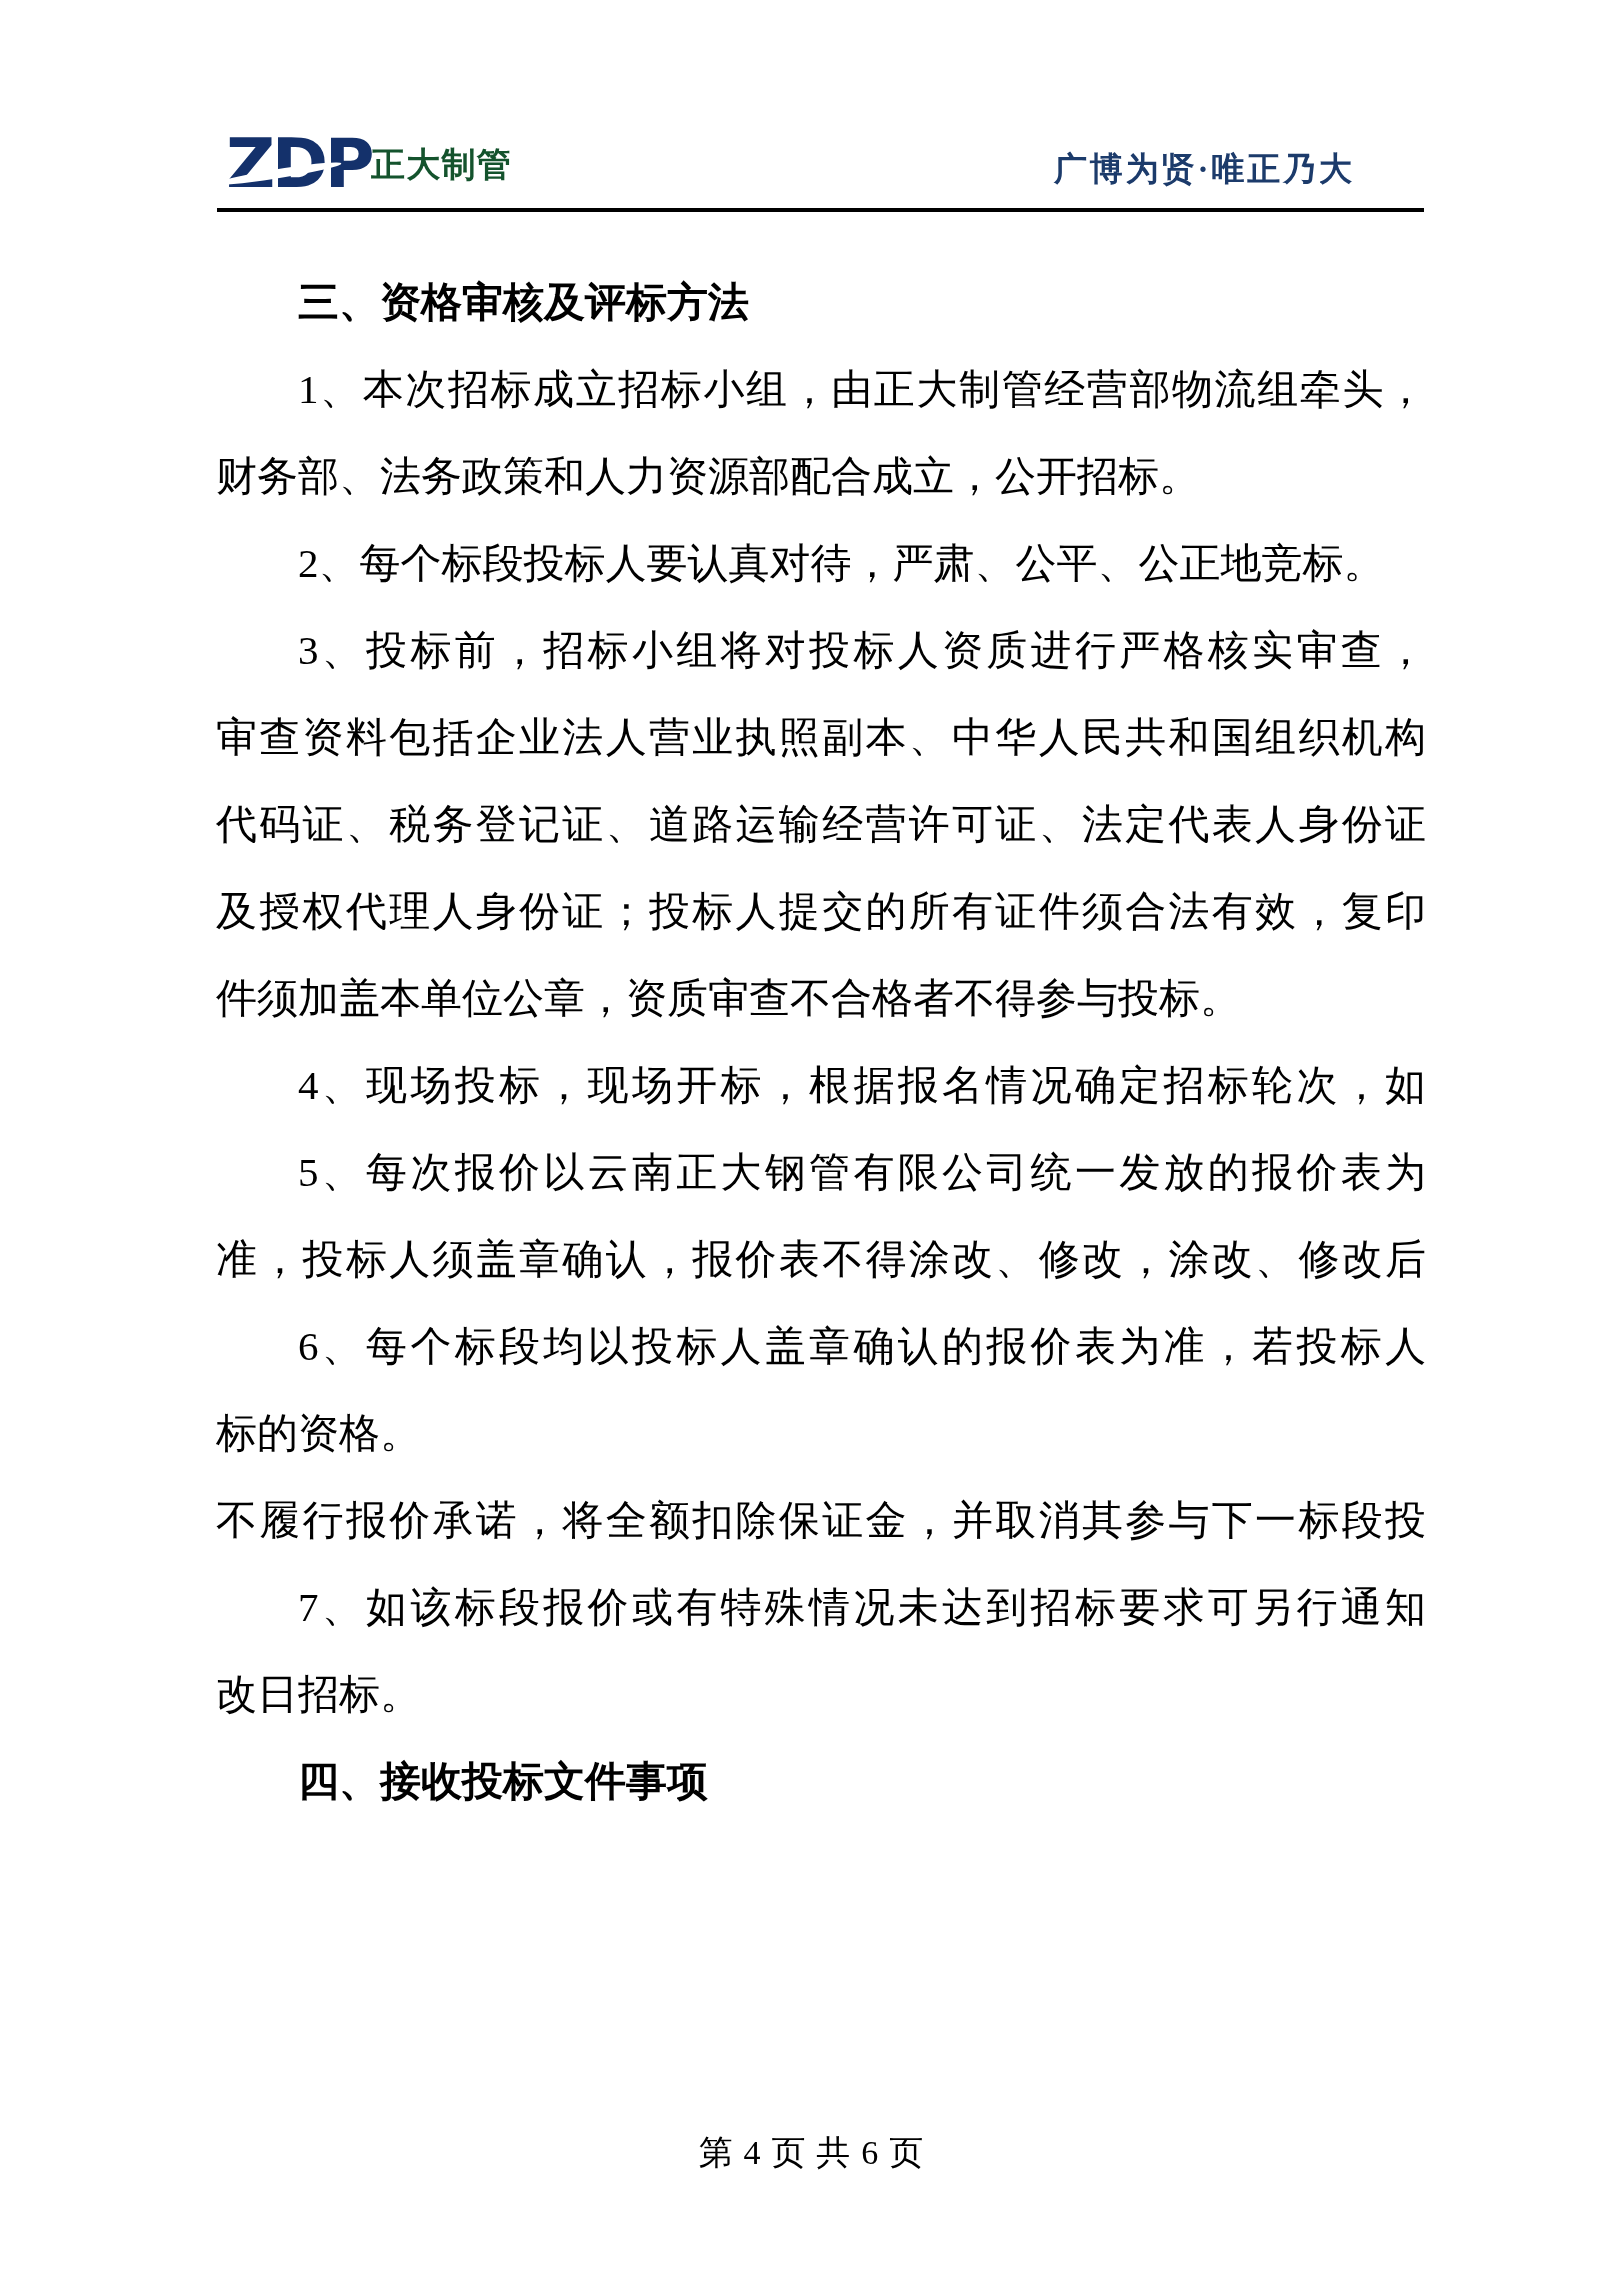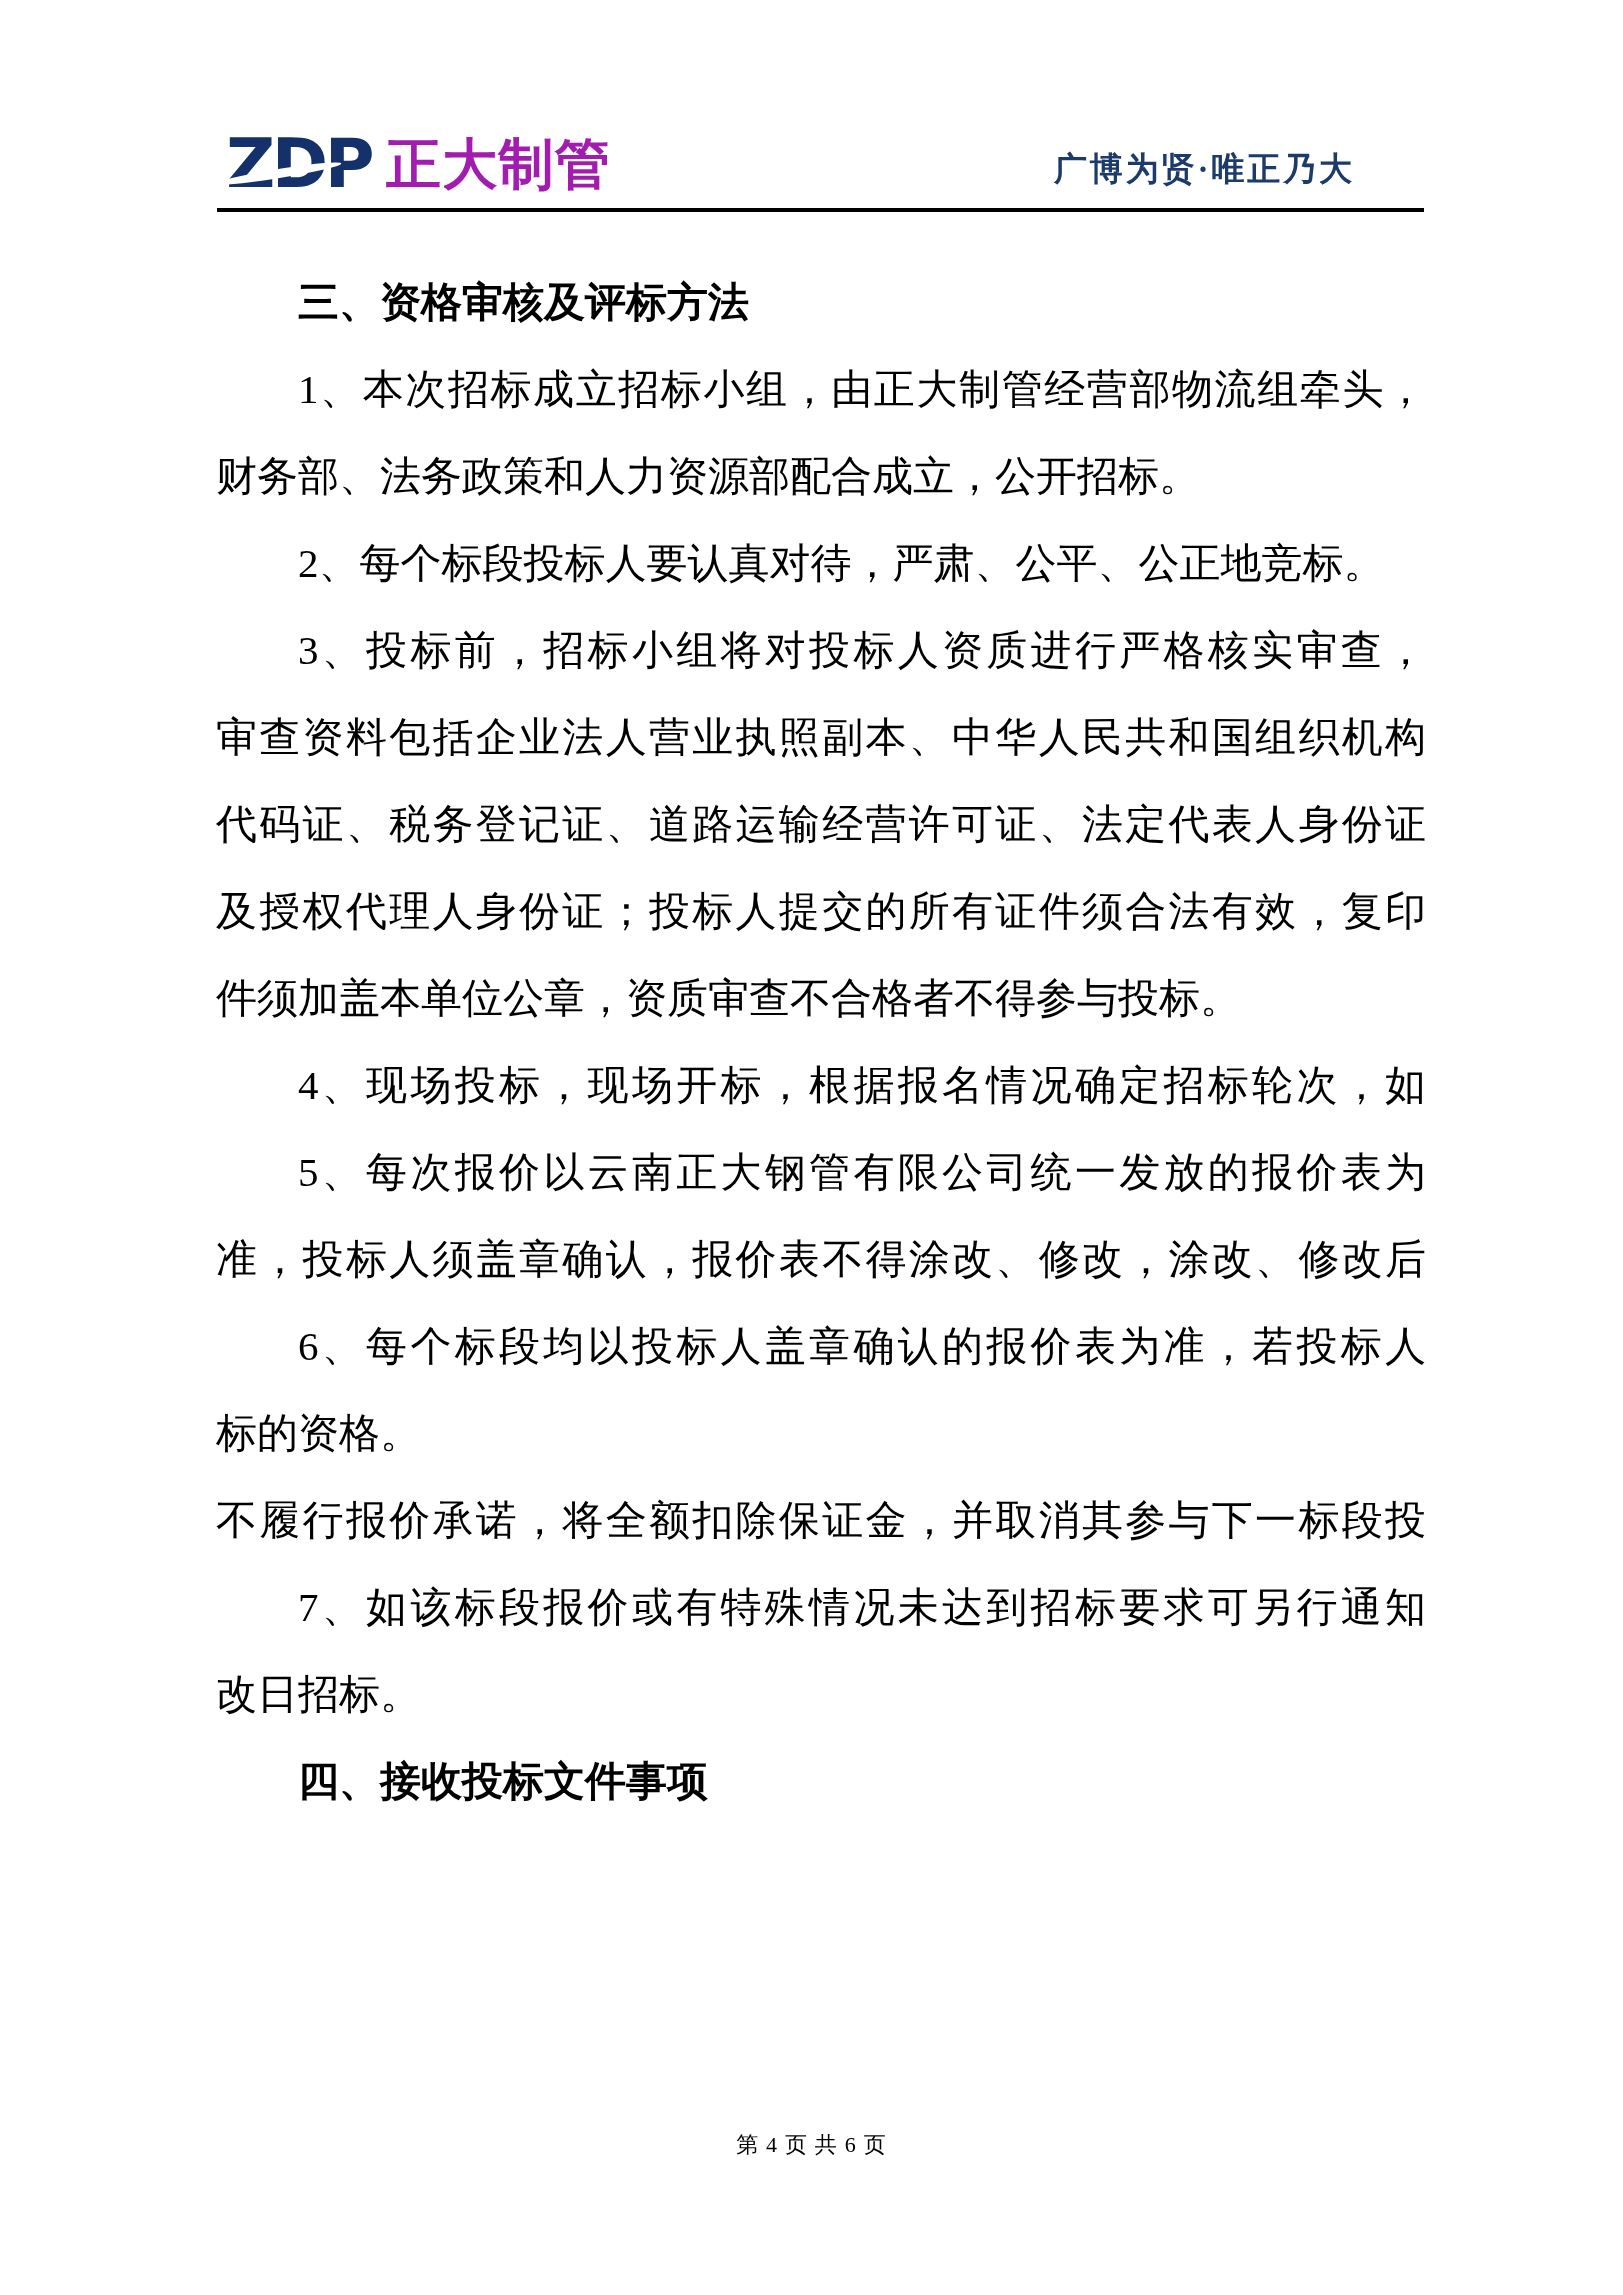--- a/index.html
+++ b/index.html
@@ -37,27 +37,26 @@
     left: -10.5px;
     top: 33px;
     width: 126px;
     height: 8.8px;
     background: #ffffff;
     transform: rotate(-9deg);
     border-radius: 55% 45% 55% 45% / 50%;
   }
   .brand {
     display: inline-block;
-    margin-left: 15px;
     font-family: "DejaVu Sans", "Liberation Sans", sans-serif;
     font-weight: 800;
-    font-size: 55px;
+    font-size: 34px;
     line-height: 56px;
     letter-spacing: 1.2px;
-    color: #a21caf;
+    color: #14532d;
     vertical-align: top;
   }
   .slogan {
     position: absolute;
     right: 268px;
     top: 147px;
     font-family: "Liberation Serif", "DejaVu Serif", serif;
     font-weight: bold;
     font-size: 33px;
     letter-spacing: 2.9px;
@@ -95,21 +94,21 @@
     text-align-last: justify;
   }
 
   
   .footer {
     position: absolute;
     left: 0;
     top: 2130px;
     width: 100%;
     text-align: center;
-    font-size: 22px;
+    font-size: 34px;
     letter-spacing: 1.2px;
     color: #000000;
   }
 </style>
 </head>
 <body>
 
 <div id="page">
 
   <div class="logo-wrap">

